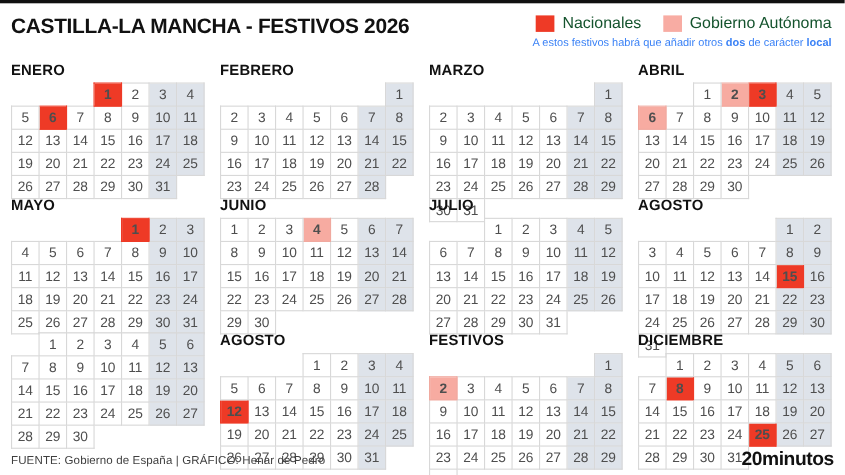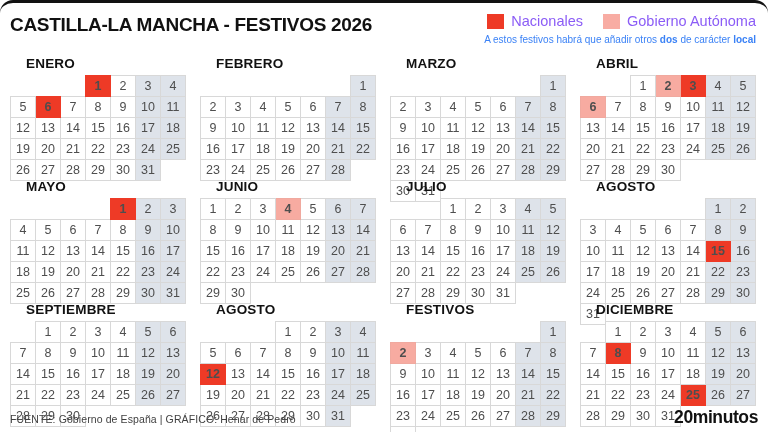--- a/index.html
+++ b/index.html
@@ -4,49 +4,48 @@
 <style>
   html,body{margin:0;padding:0;background:#ffffff;}
   .canvas{
     position:relative;
     width:768px;height:432px;
     background:#ffffff;
     font-family:"Liberation Sans","DejaVu Sans",sans-serif;
     overflow:hidden;
     box-sizing:border-box;
     border-top:3px solid #111111;
-    border-radius:13px;
   }
   .title{
     position:absolute;left:10px;top:11px;
     font-size:19px;font-weight:700;color:#111111;
     letter-spacing:-0.3px;white-space:nowrap;
   }
   .legend{
     position:absolute;right:12px;top:10px;
     display:flex;gap:20px;align-items:center;
-    font-size:14.5px;color:#8b5cf6;
+    font-size:14.5px;color:#14532d;
   }
   .legend-item{display:flex;align-items:center;gap:7px;}
   .swatch{width:17px;height:15px;display:inline-block;}
   .note{
     position:absolute;right:12px;top:31px;
     font-size:10px;color:#3b82f6;white-space:nowrap;
   }
   .note b{font-weight:700;}
   .months{
     position:absolute;left:10px;top:53px;
     display:grid;
     grid-template-columns:repeat(4,190px);
     grid-template-rows:123px 123px 130px;
   }
   .month{position:relative;}
   .month-title{
     font-size:13.5px;font-weight:700;color:#111111;
-    letter-spacing:0.2px;margin:0 0 4px 16px;
+    letter-spacing:0.2px;margin:0 0 4px 0;
   }
   table.cal{border-collapse:collapse;border-spacing:0;}
   table.cal td{
     width:24px;height:20px;min-width:24px;
     text-align:center;vertical-align:middle;
     font-size:12.5px;color:#4e4e4e;
     padding:0;
   }
   td.day{border:1px solid #d8d8d8;background:#ffffff;}
   td.we{background:#dee3ea;color:#4a5260;}
@@ -512,21 +511,20 @@
               <td class="empty"></td>
               <td class="empty"></td>
               <td class="empty"></td>
               <td class="empty"></td>
               <td class="empty"></td>
             </tr>
           </tbody>
         </table>
       </div>
       <div class="month">
-        <div class="month-title">SEPTIEMBRE</div>
         <table class="cal">
           <tbody>
             <tr>
               <td class="empty"></td>
               <td class="day">1</td>
               <td class="day">2</td>
               <td class="day">3</td>
               <td class="day">4</td>
               <td class="day we">5</td>
               <td class="day we">6</td>

